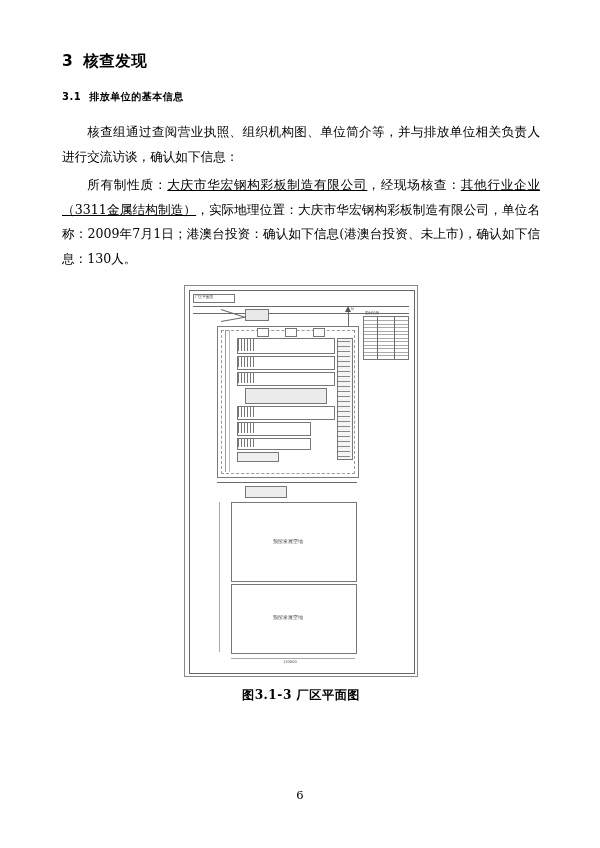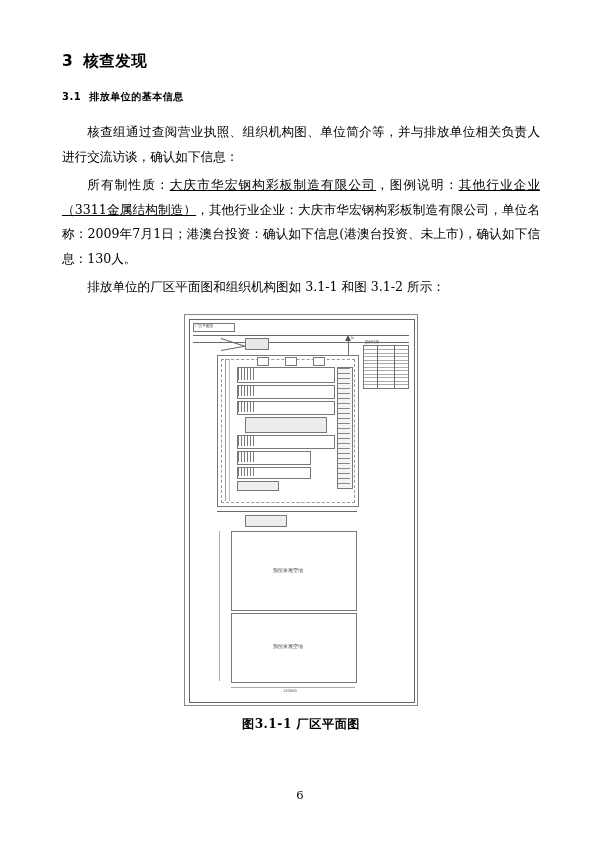--- a/index.html
+++ b/index.html
@@ -109,25 +109,24 @@
       <span class="num">3</span><span>核查发现</span>
     </h1>
 
     <h2 class="subsec">
       <span class="num">3.1</span><span>排放单位的基本信息</span>
     </h2>
 
     <p class="body indent">核查组通过查阅营业执照、组织机构图、单位简介等，并与排放单位相关负责人进行交流访谈，确认如下信息：</p>
 
     <p class="body indent">
-      <span>所有制性质：</span><span class="u">大庆市华宏钢构彩板制造有限公司</span><span>，图例说明：</span><span class="u">其他行业企业（3311金属结构制造）</span><span>，其他行业企业：</span><span>大庆市华宏钢构彩板制造有限公司</span><span>，单位名称：</span><span>2009年7月1日</span><span>；港澳台投资：</span><span>确认如下信息(港澳台投资、未上市)</span><span>，确认如下信息：</span><span>130人。</span>
+      <span>所有制性质：</span><span class="u">大庆市华宏钢构彩板制造有限公司</span><span>，经现场核查：</span><span class="u">其他行业企业（3311金属结构制造）</span><span>，实际地理位置：</span><span>大庆市华宏钢构彩板制造有限公司</span><span>，单位名称：</span><span>2009年7月1日</span><span>；港澳台投资：</span><span>确认如下信息(港澳台投资、未上市)</span><span>，确认如下信息：</span><span>130人。</span>
     </p>
 
 
-    <p class="body indent">排放单位的厂区平面图和组织机构图如 3.1-1 和图 3.1-2 所示：</p>
 
     <div class="figwrap">
       <div class="figure">
 
         <div class="fg-box" style="left:4px; top:4px; width:224px; height:382px; border-color:#666;"></div>
 
         <div class="fg-box" style="left:8px; top:8px; width:40px; height:7px;"></div>
         <div class="fg-txt" style="left:10px; top:9px;">厂区平面图</div>
 
         <div class="fg-line" style="left:8px; top:20px; width:216px; height:1px;"></div>
@@ -202,19 +201,19 @@
 
         <div class="fg-box" style="left:46px; top:298px; width:124px; height:68px;"></div>
         <div class="fg-txt mid" style="left:88px; top:328px;">预留发展空地</div>
 
         <div class="fg-line" style="left:34px; top:216px; width:1px; height:150px; background:#a8a8a8;"></div>
 
         <div class="fg-line" style="left:46px; top:372px; width:124px; height:1px; background:#a8a8a8;"></div>
         <div class="fg-txt" style="left:98px; top:374px;">120000</div>
 
       </div>
-      <div class="figcap">图3.1-1 厂区平面图</div>
+      <div class="figcap">图3.1-3 厂区平面图</div>
     </div>
 
   </div>
 
   <div class="pagenum">6</div>
 </div>
 
 </body></html>

